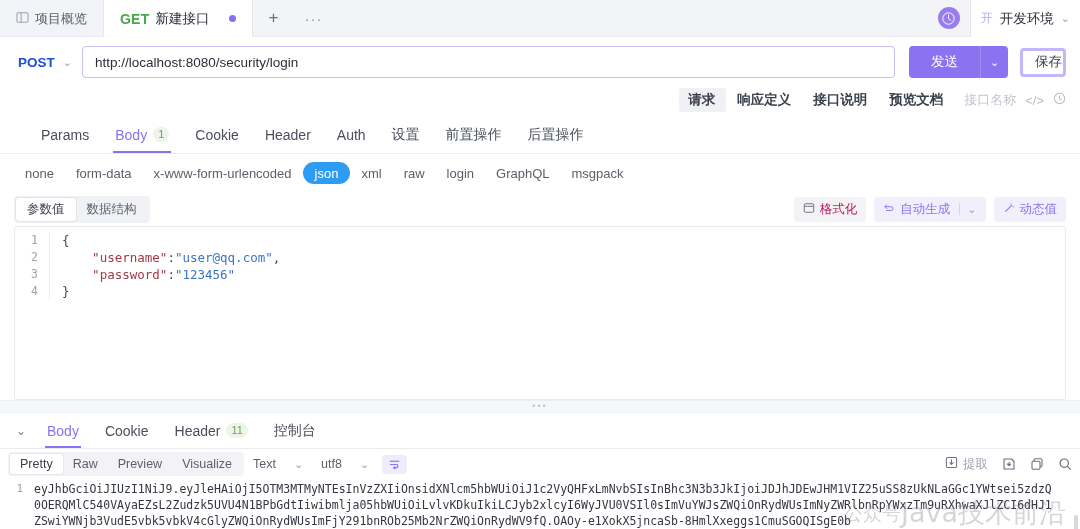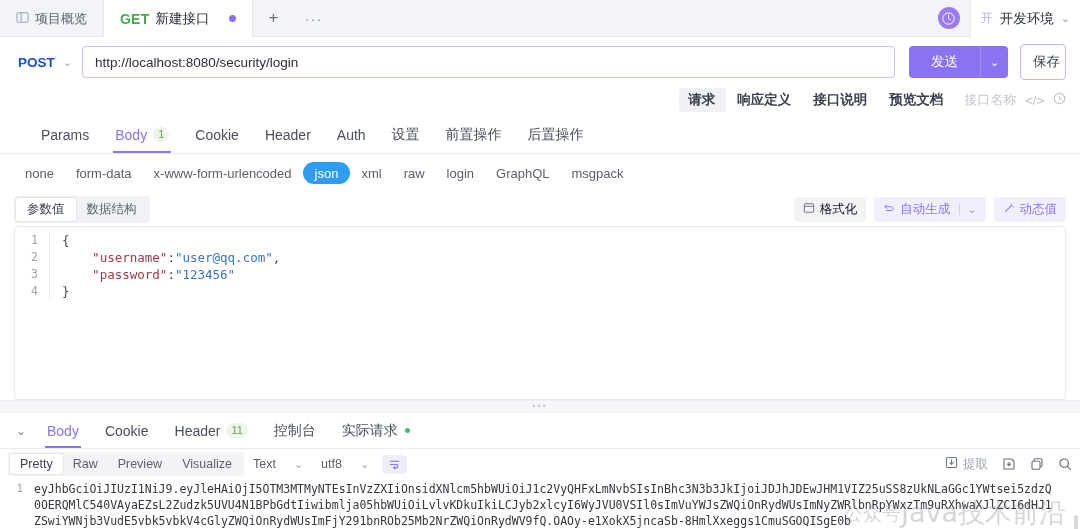--- a/index.html
+++ b/index.html
@@ -74,21 +74,21 @@
     background: #8b72f0; color: #fff; border: none;
     padding: 0 22px; font-size: 13.5px; cursor: pointer;
     font-family: "Liberation Sans", sans-serif;
   }
   .send-caret {
     background: #8b72f0; color: #fff; border: none;
     border-left: 1px solid #a08df4; width: 28px;
     display: flex; align-items: center; justify-content: center; font-size: 11px;
   }
   .save-btn {
-    margin-left: 12px; height: 36px; border: 1px solid #c4b5fd; border-radius: 4px;
+    margin-left: 12px; height: 29px; border: 3px solid #c4b5fd; border-radius: 4px;
     background: #fff; padding: 0 12px; display: flex; align-items: center;
     font-size: 13.5px; color: #3a3f4c; white-space: nowrap; overflow: hidden;
     width: 46px;
   }
 
   
   .doctabs {
     display: flex; align-items: center; gap: 0; padding: 0 14px;
     height: 32px; flex: 0 0 32px; justify-content: flex-end;
   }
@@ -126,21 +126,21 @@
   .btype.sel { background: #2f9cf4; color: #fff; border-radius: 11px; padding: 0 12px; height: 22px; }
 
   
   .paramsbar { display: flex; align-items: center; padding: 0 14px; height: 34px; flex: 0 0 34px; }
   .seg { display: flex; background: #f1f2f5; border-radius: 4px; padding: 2px; }
   .seg-item { font-size: 12.5px; color: #5b5f6b; padding: 3px 11px; border-radius: 3px; }
   .seg-item.sel { background: #fff; color: #3a3f4c; box-shadow: 0 0 0 1px #e4e5ea; }
   .bar-spacer { flex: 1 1 auto; }
   .tool-btn {
     display: flex; align-items: center; gap: 5px;
-    font-size: 12.5px; color: #0f172a; background: #f3f3f6;
+    font-size: 12.5px; color: #be185d; background: #f3f3f6;
     border-radius: 4px; padding: 4px 9px; margin-left: 8px; white-space: nowrap;
   }
   .tool-btn.purple { background: #f2effd; color: #8b72f0; }
   .tool-btn .sep { width: 1px; height: 12px; background: #d8cff5; margin: 0 2px 0 4px; }
   .tool-ico { font-size: 12px; }
 
   
   .editor {
     margin: 0 14px; border: 1px solid #e9eaee; border-radius: 3px;
     flex: 1 1 auto; background: #fff; overflow: hidden; position: relative;
@@ -387,24 +387,20 @@
       <div class="resptab">
         <span>Cookie</span>
       </div>
       <div class="resptab">
         <span>Header</span>
         <span class="count-badge">11</span>
       </div>
       <div class="resptab">
         <span>控制台</span>
       </div>
-      <div class="resptab">
-        <span>实际请求</span>
-        <span class="green-dot"></span>
-      </div>
     </div>
 
     <div class="respbar">
       <div class="pills">
         <div class="pill sel">Pretty</div>
         <div class="pill">Raw</div>
         <div class="pill">Preview</div>
         <div class="pill">Visualize</div>
       </div>
       <div class="drop">

